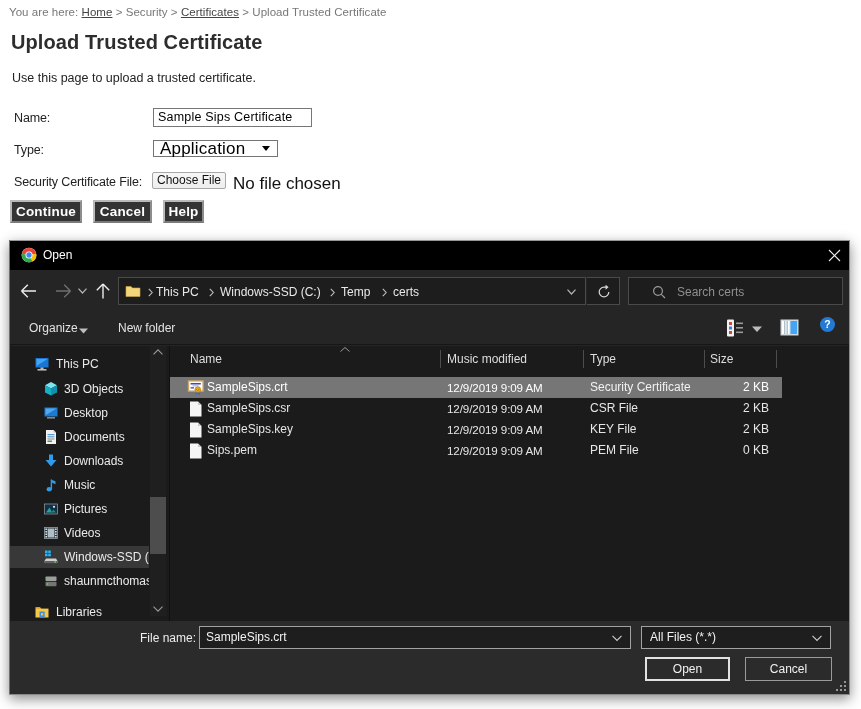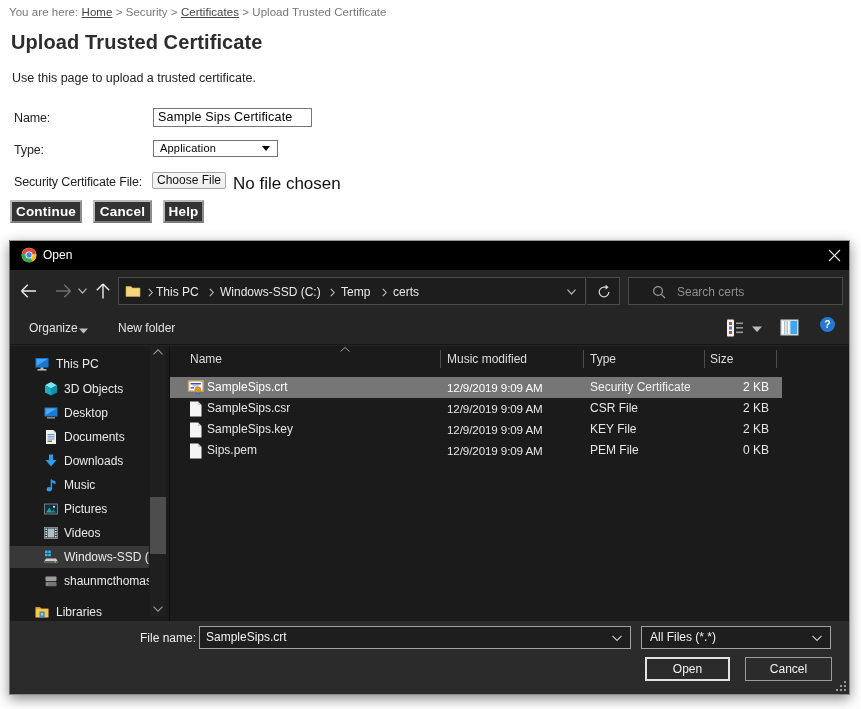--- a/index.html
+++ b/index.html
@@ -8,21 +8,21 @@
   .abs { position:absolute; }
   
   #crumb { left:9px; top:6px; font-size:11.5px; color:#777; letter-spacing:0.05px; }
   #crumb a { color:#444; text-decoration:underline; }
   #h1 { left:11px; top:31px; font-size:20px; font-weight:bold; color:#2d2d2d; letter-spacing:0.1px; }
   #intro { left:12px; top:71px; font-size:12.5px; color:#222; letter-spacing:0; }
   .flabel { font-size:12.5px; color:#222; letter-spacing:-0.15px; }
   #nameInput { left:153px; top:108px; width:159px; height:19px; border:1px solid #767676;
     background:#fff; font-size:12.5px; color:#000; padding:0 0 0 4px; line-height:17px; letter-spacing:0.2px;}
   #typeSel { left:153px; top:140px; width:125px; height:17px; border:1px solid #747474;
-    background:#fff; font-size:11px; color:#000; line-height:15px; padding-left:6px; letter-spacing:0.2px;}
+    background:#fff; font-size:17px; color:#000; line-height:15px; padding-left:6px; letter-spacing:0.2px;}
   #typeSel .arr { position:absolute; right:7px; top:5px; width:0; height:0;
     border-left:4.5px solid transparent; border-right:4.5px solid transparent; border-top:5px solid #000; }
   #chooseBtn { left:152px; top:172px; width:74px; height:16.5px; border:1px solid #a7a7a7;
     background:linear-gradient(#f6f6f6,#eee); border-radius:2px; font-size:12px; color:#111;
     text-align:center; line-height:15px; letter-spacing:0;}
   #nofile { left:233px; top:174px; font-size:17px; color:#111; letter-spacing:0;}
   .pgbtn { top:200px; height:23px; background:#333; color:#fff; font-weight:bold;
     font-size:13.5px; text-align:center; line-height:19px; letter-spacing:0.2px;
     border:2px solid; border-color:#b9b9b9 #8d8d8d #7a7a7a #b9b9b9; }
   

